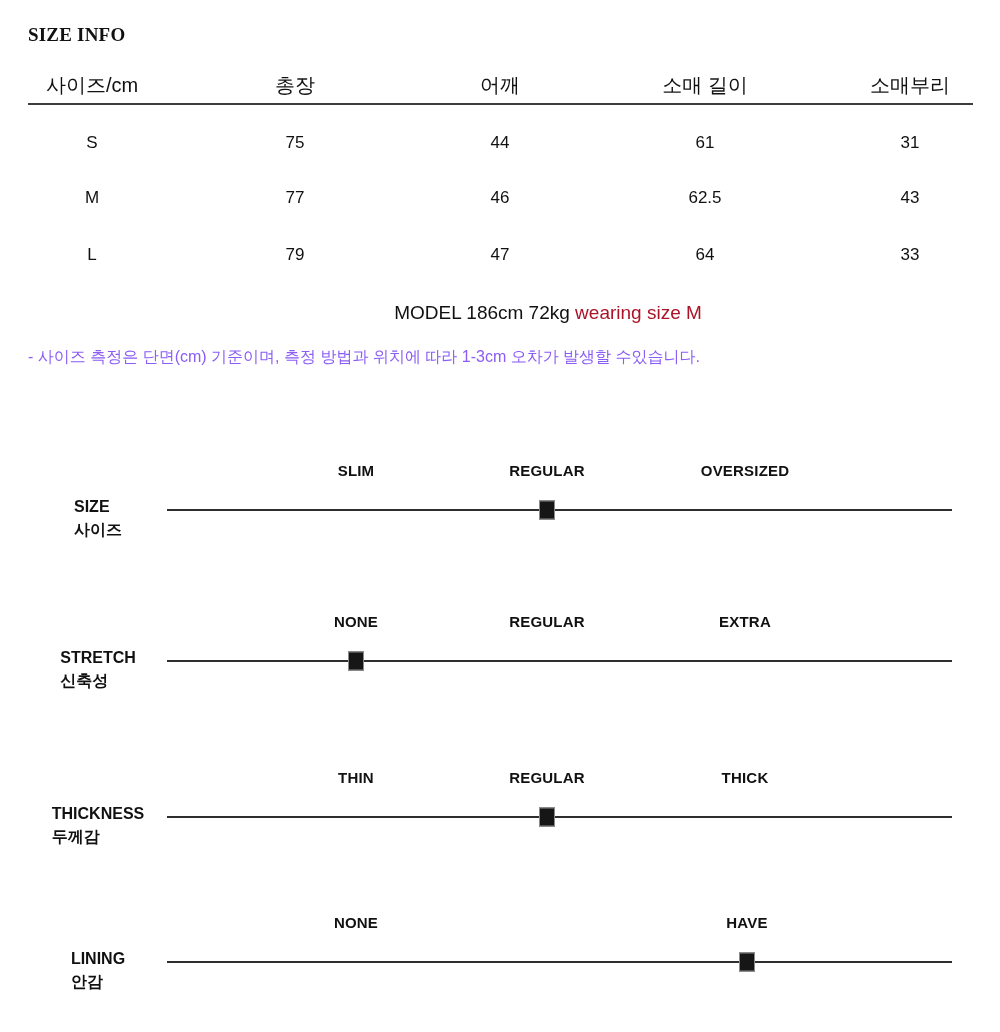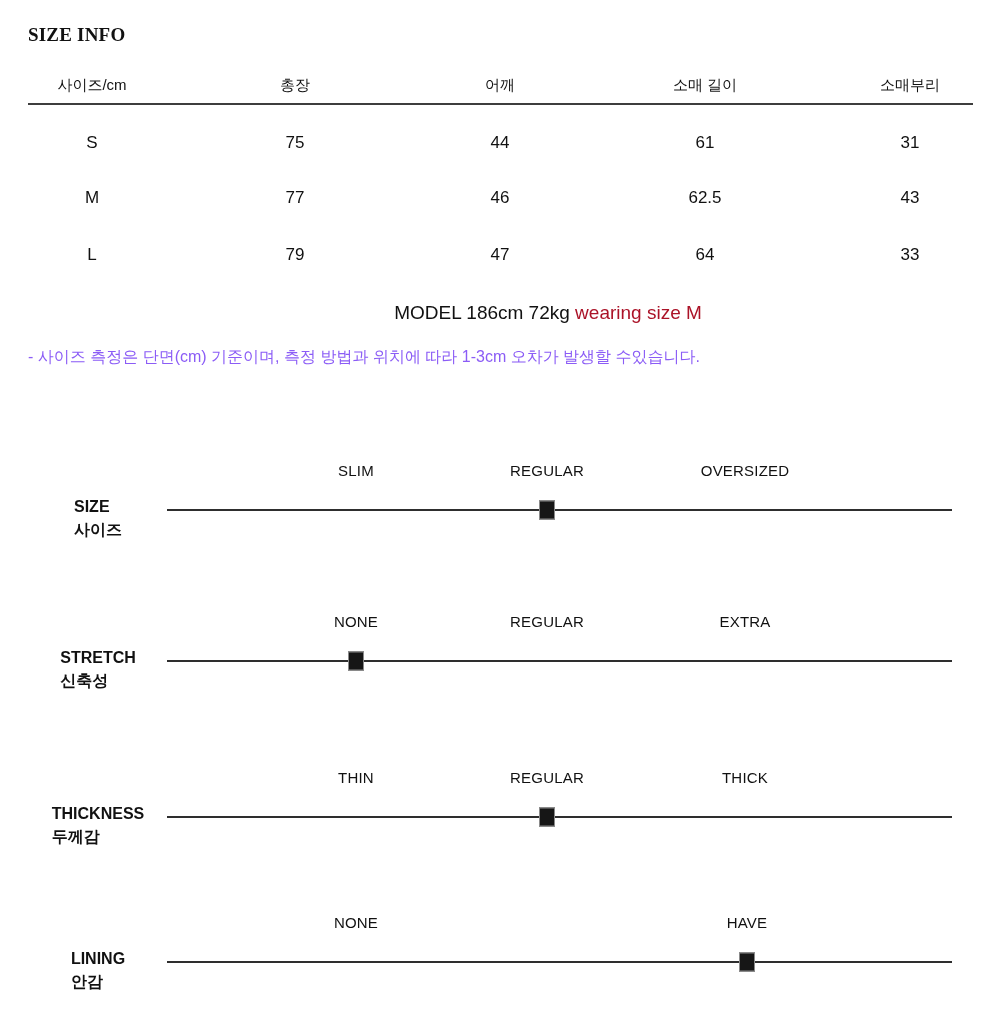--- a/index.html
+++ b/index.html
@@ -10,21 +10,21 @@
   }
   .title {
     position:absolute; left:28px; top:24px;
     font-size:19px; font-weight:700; letter-spacing:0.2px; white-space:nowrap;font-family:Liberation Serif, serif;
   }
   
   .cell {
     position:absolute; transform:translate(-50%,-50%);
     font-size:17px; white-space:nowrap;
   }
-  .cell.hdr { font-size:15px; }
+  .cell.hdr { font-size:20px; }
   .col-1 { left:92px; }  .col-2 { left:295px; } .col-3 { left:500px; }
   .col-4 { left:705px; } .col-5 { left:910px; }
   .row-h { top:85px; }  .row-1 { top:143px; } .row-2 { top:198px; } .row-3 { top:255px; }
   .header-rule {
     position:absolute; left:28px; top:103px; width:945px; height:2px;
     background:#3d3d3d;
   }
   
   .model {
     position:absolute; left:0; top:302px; width:1000px; text-align:center;
@@ -47,21 +47,21 @@
     position:absolute; left:98px; top:68px; transform:translate(-50%,-50%);
     text-align:left; font-weight:700; font-size:16px; line-height:23px;
     white-space:nowrap;
   }
   .g-line {
     position:absolute; left:167px; top:59px; width:785px; height:2px;
     background:#2e2e2e;
   }
   .g-opt {
     position:absolute; top:20px; transform:translate(-50%,-50%);
-    font-weight:400; font-size:15px; letter-spacing:0.2px; white-space:nowrap;
+    font-weight:700; font-size:15px; letter-spacing:0.2px; white-space:nowrap;
   }
   .pos-a { left:356px; } .pos-b { left:547px; } .pos-c { left:745px; } .pos-d { left:747px; }
   .g-marker {
     position:absolute; top:60px; width:16px; height:19px; background:#161616;
     transform:translate(-50%,-50%); box-shadow:0 0 0 1px #8a8a8a inset;
   }
 </style>
 </head>
 <body>
 

